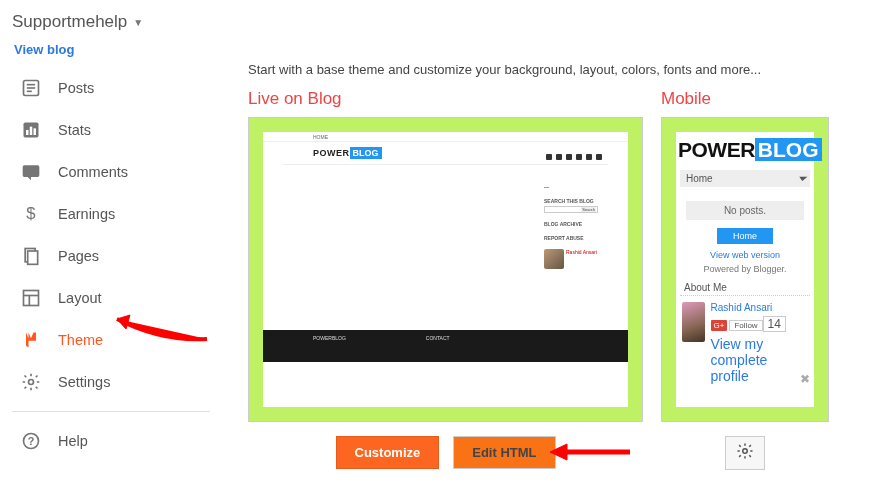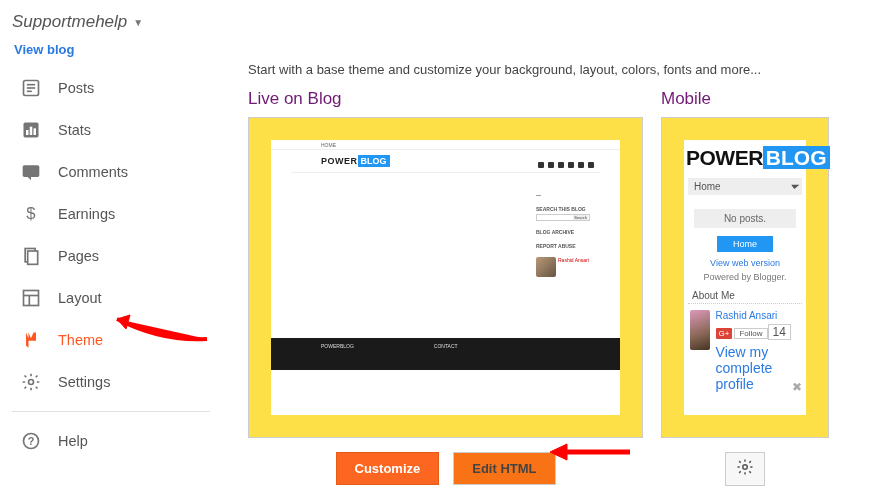--- a/index.html
+++ b/index.html
@@ -1,35 +1,35 @@
 <!DOCTYPE html>
 <html><head>
 <meta charset="utf-8">
 <style>
 * { margin: 0; padding: 0; box-sizing: border-box; font-family: Arial, Helvetica, sans-serif; }
 body { background: #fff; width: 882px; height: 500px; overflow: hidden; position: relative; }
 
 .sidebar { position: absolute; left: 0; top: 0; width: 210px; padding: 8px 0 0 12px; }
-.blog-select { display: flex; align-items: center; gap: 6px; font-size: 17px; color: #555; padding: 4px 0 6px 0; cursor: pointer; font-style: italic; }
+.blog-select { display: flex; align-items: center; gap: 6px; font-size: 17px; color: #555; padding: 4px 0 6px 0; cursor: pointer; }
 .blog-select .chev { font-size: 10px; color: #777; }
 .view-blog { color: #2a7ae2; font-size: 13px; font-weight: bold; padding: 4px 0 10px 2px; display: inline-block; cursor: pointer; }
 .nav { list-style: none; }
 .nav li { display: flex; align-items: center; gap: 16px; padding: 10px 8px; color: #555; font-size: 14.5px; cursor: pointer; }
 .nav li .ic { width: 22px; height: 22px; display: flex; align-items: center; justify-content: center; color: #757575; }
 .nav li.active { color: #ff5722; }
 .nav li.active .ic { color: #ff5722; }
 .divider { border: none; border-top: 1px solid #e0e0e0; margin: 8px 0 8px 0; }
 
 .main { position: absolute; left: 248px; top: 62px; width: 620px; }
 .intro { font-size: 13px; color: #444; margin-bottom: 12px; }
 .cols { display: flex; gap: 18px; }
 .colL { width: 395px; }
 .colR { width: 168px; }
-.colhead { font-size: 17px; color: #701a75; margin-bottom: 8px; font-weight: normal; }
-.previewbox { border: 1px solid #ccc; background: #fde047; padding: 22px; }
+.colhead { font-size: 17px; color: #ef4444; margin-bottom: 8px; font-weight: normal; }
+.previewbox { border: 1px solid #ccc; background: #bef264; padding: 14px; }
 
 
 .dp { height: 275px; position: relative; background: #fff; overflow: hidden; font-size: 6px; color: #444; }
 .dp-top { height: 10px; background: #fff; border-bottom: 1px solid #eee; padding-left: 50px; line-height: 10px; font-size: 5px; color: #666; }
 .dp-logo { margin: 6px 0 6px 50px; }
 .dp-logo .t1 { font-weight: bold; color: #222; font-size: 9px; letter-spacing: 0.5px; }
 .dp-logo .t2 { background: #2196f3; color: #fff; padding: 1px 3px; font-size: 9px; font-weight: bold; }
 .dp-icons { position: absolute; right: 26px; top: 22px; display: flex; gap: 4px; }
 .dp-icons span { width: 6px; height: 6px; background: #333; border-radius: 1px; display: block; }
 .dp-hr { border-top: 1px solid #eee; margin: 2px 20px; }

